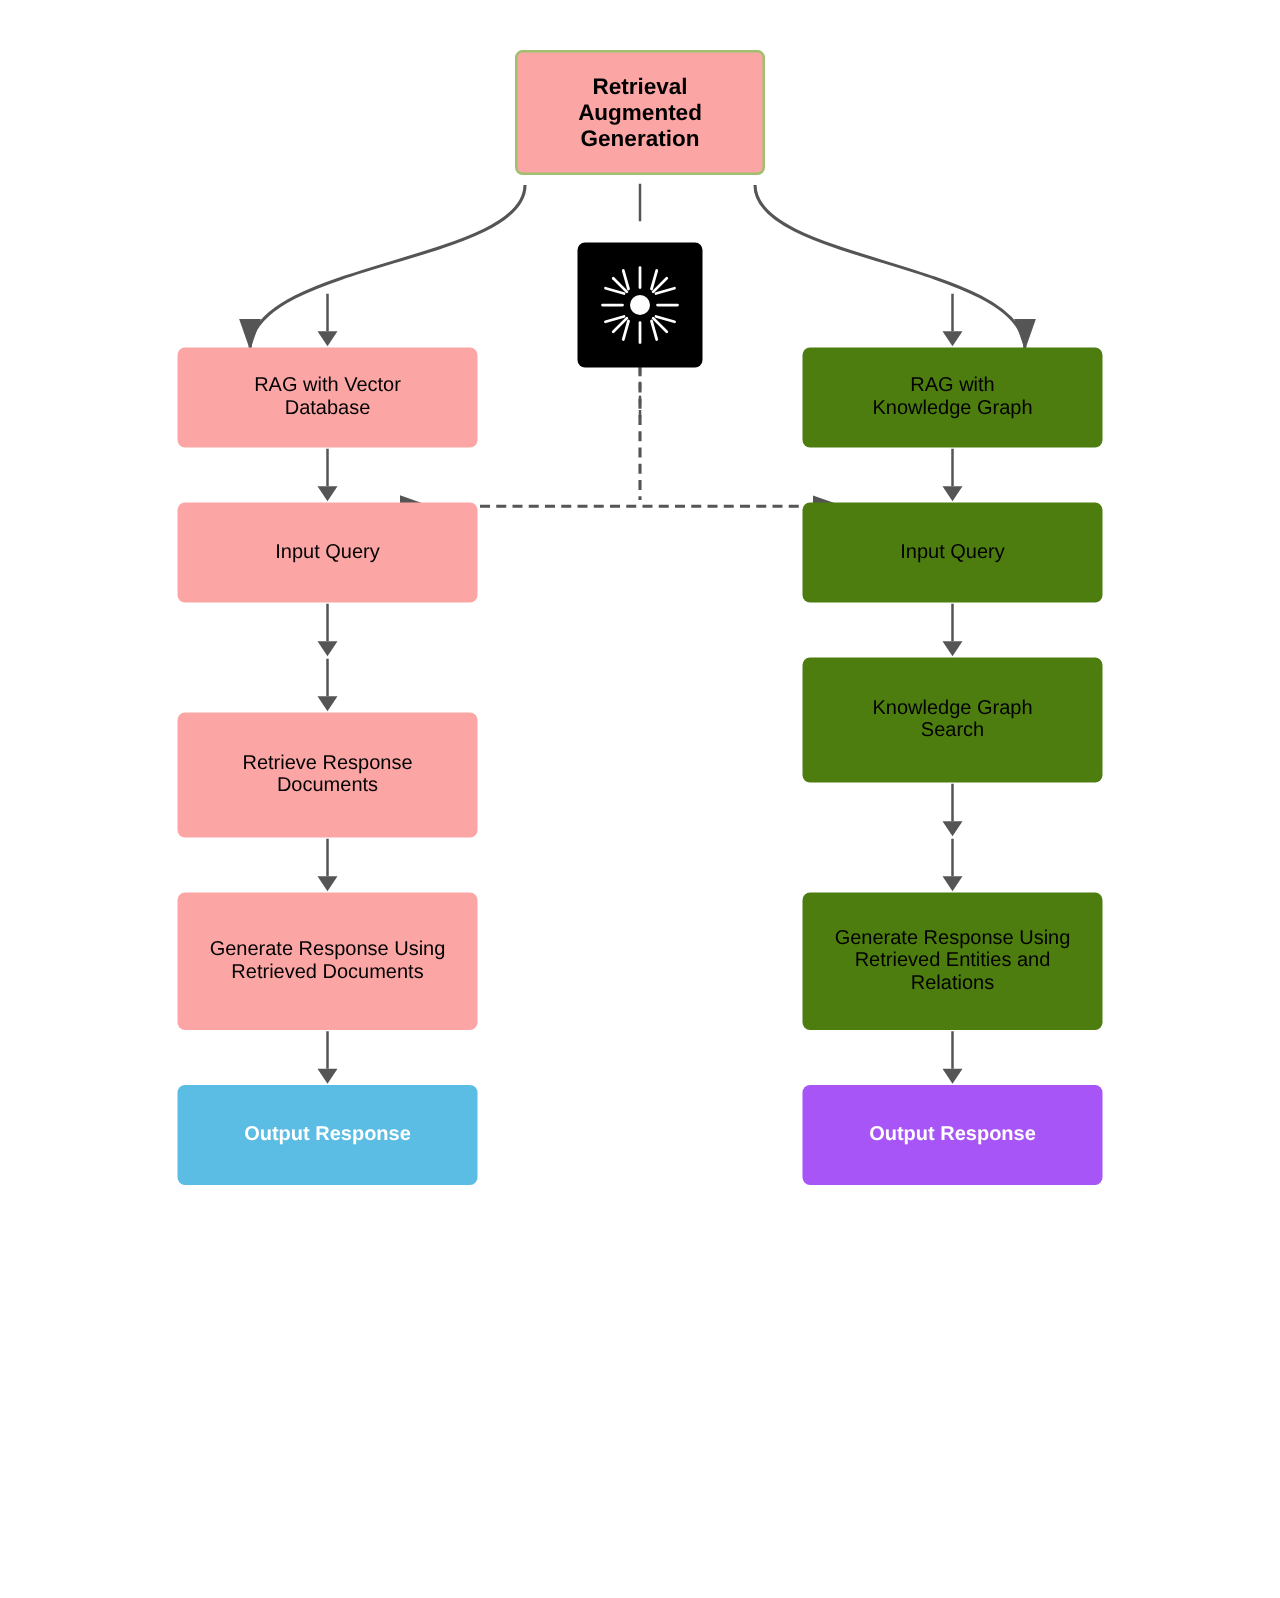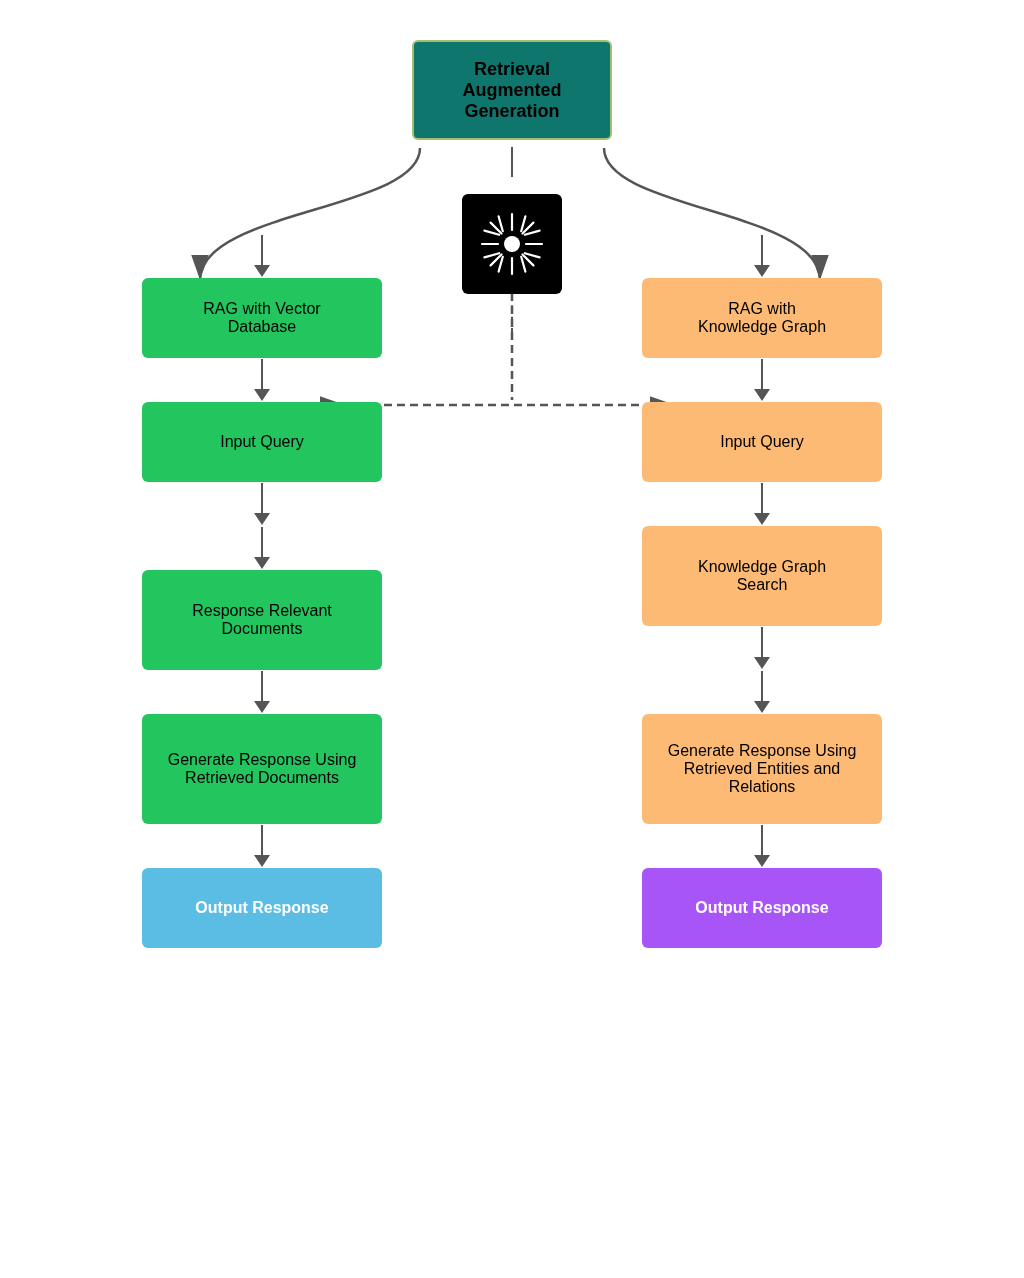--- a/index.html
+++ b/index.html
@@ -9,21 +9,21 @@
       width: 1024px;
       min-height: 1278px;
       position: relative;
       overflow-x: hidden;
     }
 
     
     .top-node {
       width: 200px;
       min-height: 100px;
-      background: #0f766e;
+      background: #fca5a5;
       border: 2px solid #a0c070;
       border-radius: 6px;
       display: flex;
       align-items: center;
       justify-content: center;
       text-align: center;
       font-size: 18px;
       font-weight: bold;
       padding: 14px;
       position: relative;
@@ -38,33 +38,33 @@
       display: flex;
       align-items: center;
       justify-content: center;
       text-align: center;
       font-size: 16px;
       padding: 14px 16px;
       position: relative;
     }
 
     .box-blue {
-      background: #22c55e;
+      background: #fca5a5;
       border: none;
     }
 
     .box-blue-dark {
       background: #5bbce4;
       border: none;
       font-weight: bold;
       color: #fff;
     }
 
     .box-purple {
-      background: #fdba74;
+      background: #4d7c0f;
       border: none;
       justify-content: center;
     }
 
     .box-purple-dark {
       background: #a855f7;
       border: none;
       font-weight: bold;
       color: #fff;
     }
@@ -210,21 +210,21 @@
           <div class="arrow-head-down"></div>
         </div>
 
 
         <div class="arrow-block">
           <div class="arrow-line"></div>
           <div class="arrow-head-down"></div>
         </div>
 
         <div class="box box-blue" style="min-height:100px;">
-          <span style="white-space:pre-line;">Response Relevant
+          <span style="white-space:pre-line;">Retrieve Response
 Documents</span>
         </div>
 
         <div class="arrow-block">
           <div class="arrow-line"></div>
           <div class="arrow-head-down"></div>
         </div>
 
         <div class="box box-blue" style="min-height:110px;">
           <span style="white-space:pre-line;">Generate Response Using

